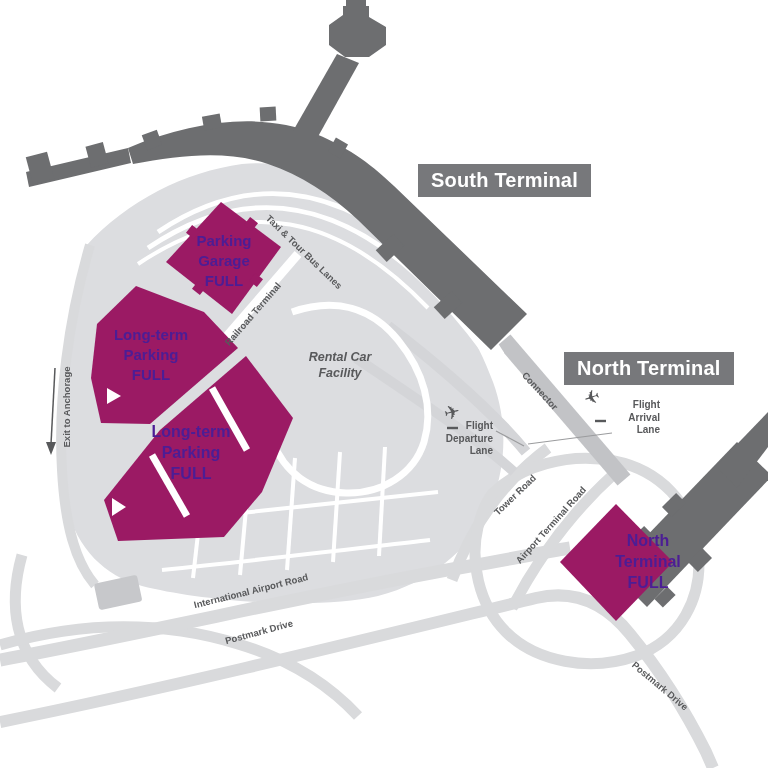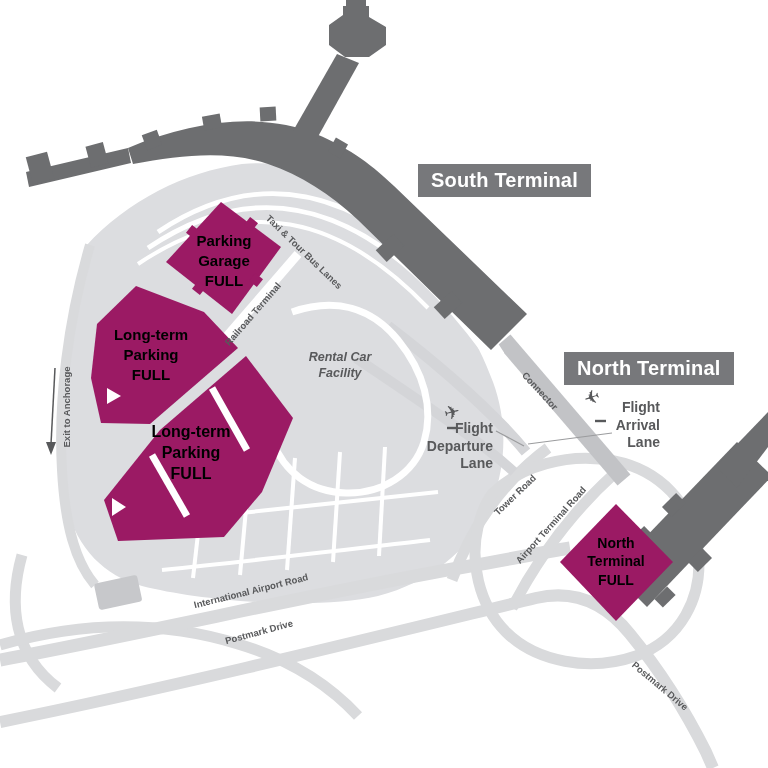--- a/index.html
+++ b/index.html
@@ -2,26 +2,26 @@
 <html><head>
 <meta charset="utf-8">
 <style>
   html,body{margin:0;padding:0;background:#fff;}
   #map{position:relative;width:768px;height:768px;background:#ffffff;overflow:hidden;
        font-family:"Liberation Sans",sans-serif;}
   #base{position:absolute;left:0;top:0;}
   .lbl{position:absolute;white-space:pre-line;pointer-events:none;}
   .term-box{position:absolute;background:#77787b;color:#ffffff;font-weight:700;
             font-size:20px;line-height:1;padding:6px 13px 7px;letter-spacing:.2px;}
-  .zone{color:#000000;font-weight:700;text-align:center;line-height:1.32;
+  .zone{color:#4c1d95;font-weight:700;text-align:center;line-height:1.32;
         transform:translate(-50%,-50%);}
   .road{color:#58595b;font-weight:700;font-size:9.5px;white-space:nowrap;line-height:1;}
   .rental{color:#58595b;font-weight:700;font-size:12.5px;text-align:center;line-height:1.3;
           transform:translate(-50%,-50%);font-style:italic;}
-  .lane-lbl{color:#58595b;font-weight:700;font-size:14px;line-height:1.25;text-align:right;}
+  .lane-lbl{color:#58595b;font-weight:700;font-size:10px;line-height:1.25;text-align:right;}
   .plane{position:absolute;color:#58595b;font-size:19px;line-height:1;}
 </style>
 </head>
 <body>
 
 <div id="map">
 
   <svg id="base" width="768" height="768" viewBox="0 0 768 768">
 
     <path fill="#dcdde0" d="M86,246 C128,200 185,172 242,164 C302,158 338,185 388,230 C438,276 474,330 493,382
@@ -131,21 +131,21 @@
 
   <div class="lbl zone" style="left:224px;top:261px;font-size:15px;">Parking
 Garage
 FULL</div>
   <div class="lbl zone" style="left:151px;top:355px;font-size:15px;">Long-term
 Parking
 FULL</div>
   <div class="lbl zone" style="left:191px;top:453px;font-size:16px;">Long-term
 Parking
 FULL</div>
-  <div class="lbl zone" style="left:616px;top:562px;font-size:14px;">North
+  <div class="lbl zone" style="left:648px;top:562px;font-size:16px;">North
 Terminal
 FULL</div>
   <div class="lbl rental" style="left:340px;top:365px;">Rental Car
 Facility</div>
 
   <div class="lbl road" style="left:304px;top:252px;transform:translate(-50%,-50%) rotate(44deg);">Taxi &amp; Tour Bus Lanes</div>
   <div class="lbl road" style="left:253px;top:314px;transform:translate(-50%,-50%) rotate(-49deg);">Railroad Terminal</div>
   <div class="lbl road" style="left:540px;top:391px;transform:translate(-50%,-50%) rotate(47deg);">Connector</div>
   <div class="lbl road" style="left:515px;top:495px;transform:translate(-50%,-50%) rotate(-44deg);">Tower Road</div>
   <div class="lbl road" style="left:551px;top:525px;transform:translate(-50%,-50%) rotate(-48deg);">Airport Terminal Road</div>

